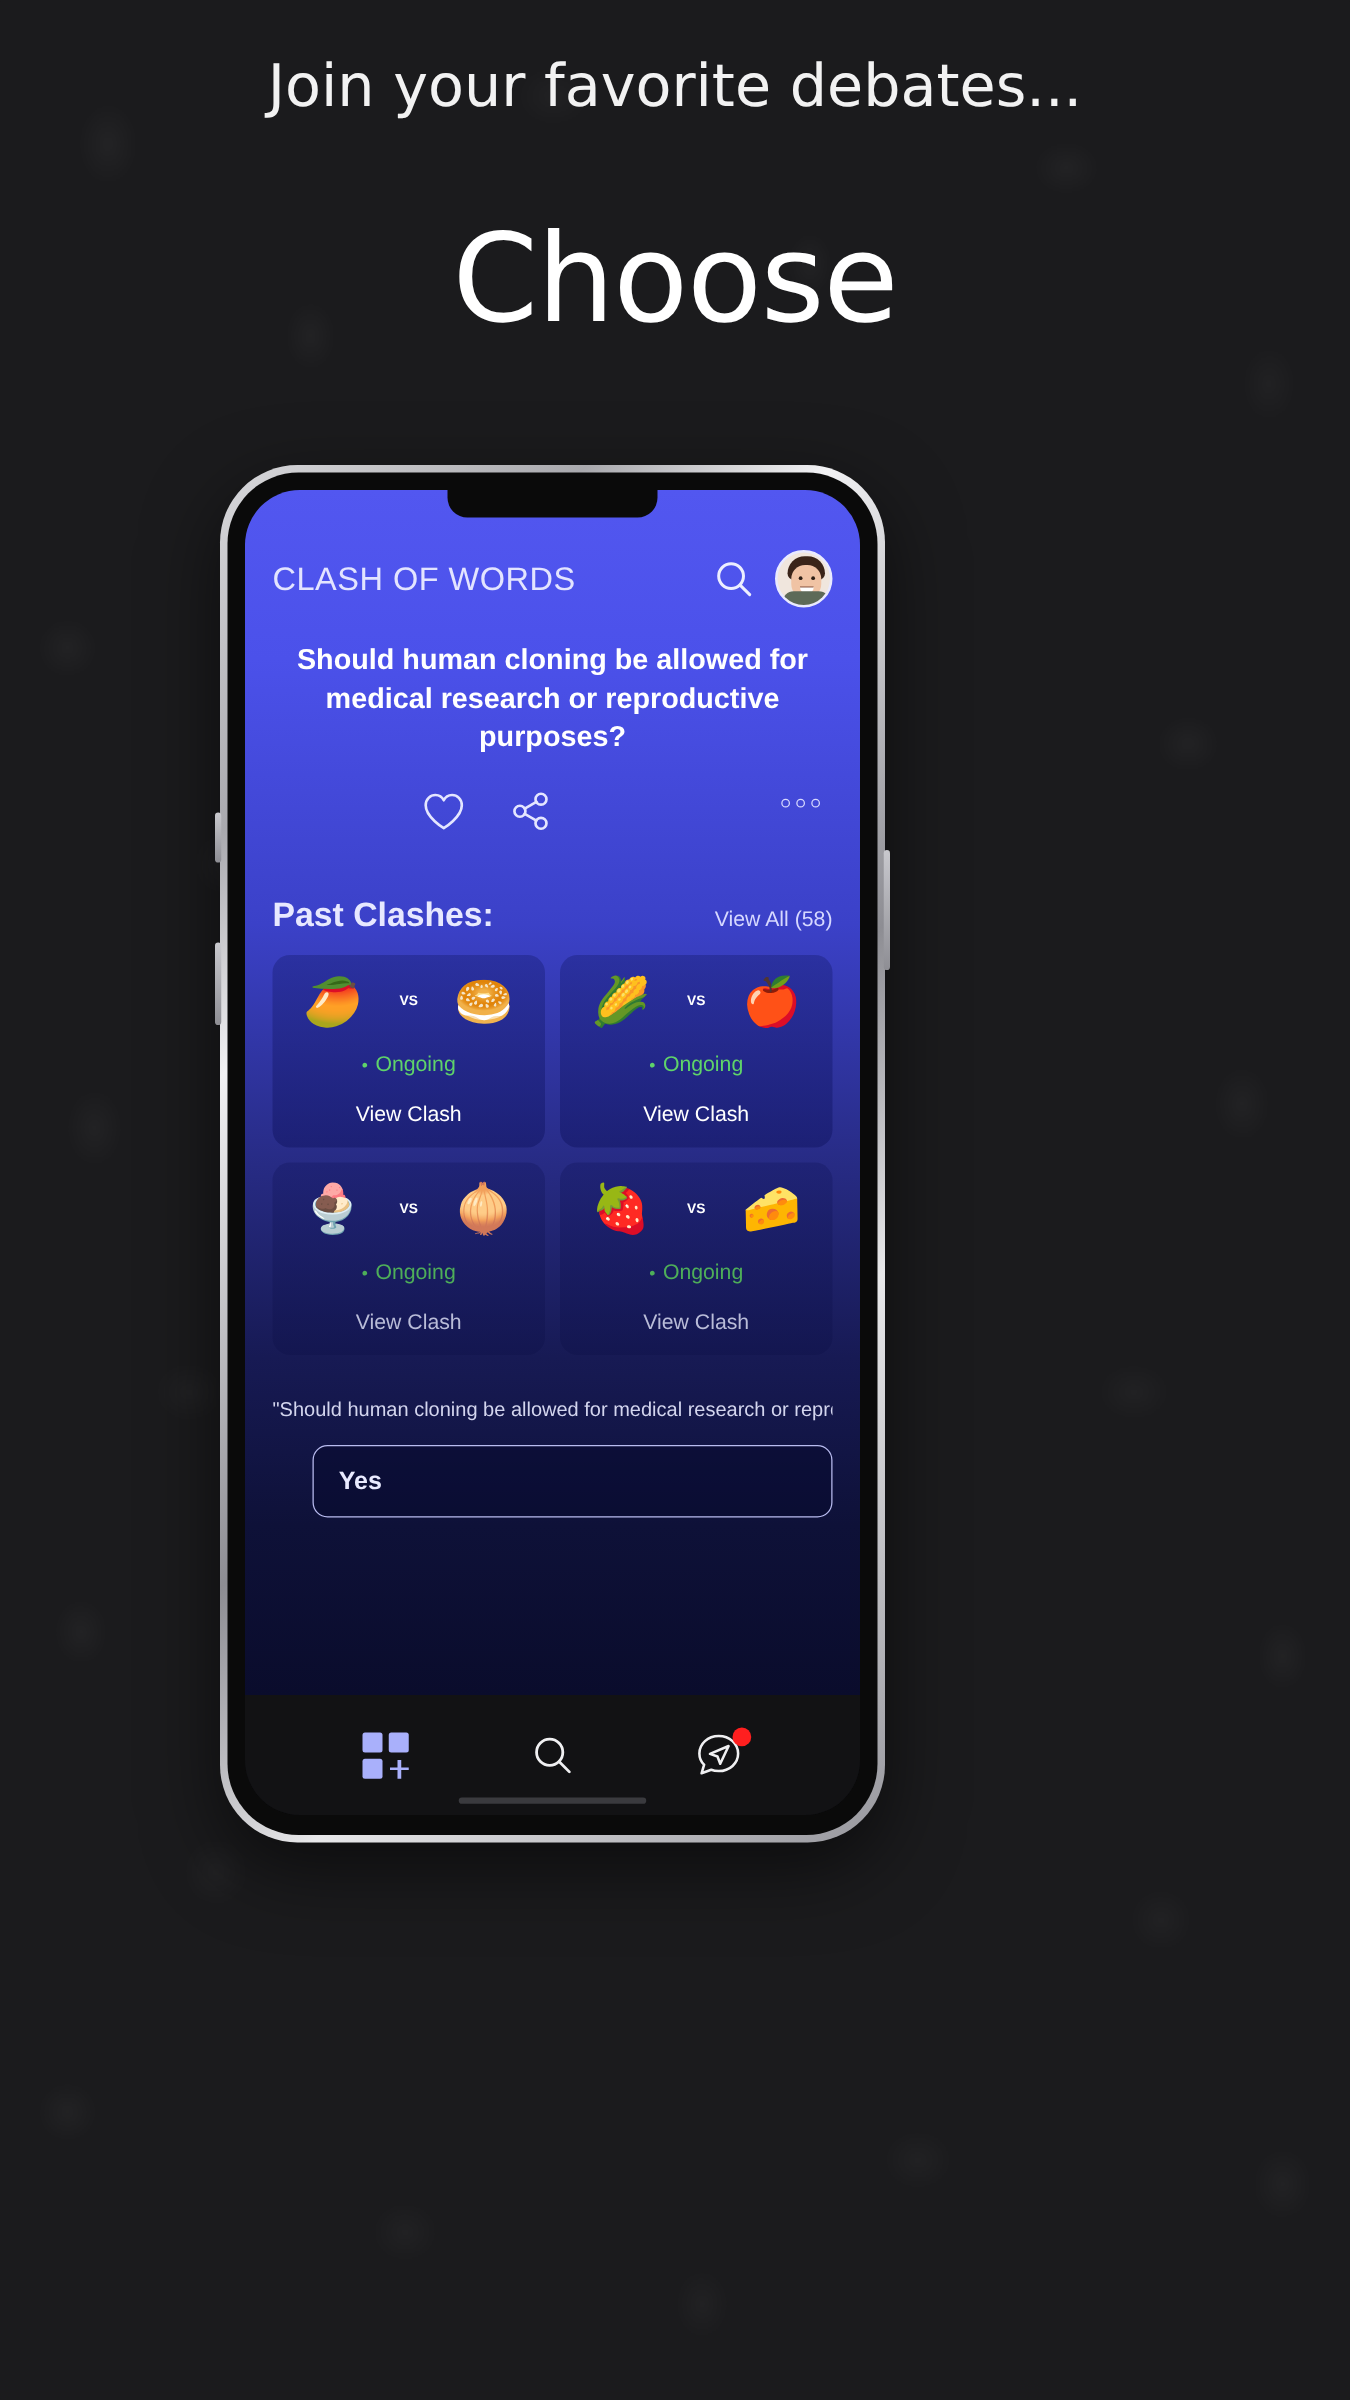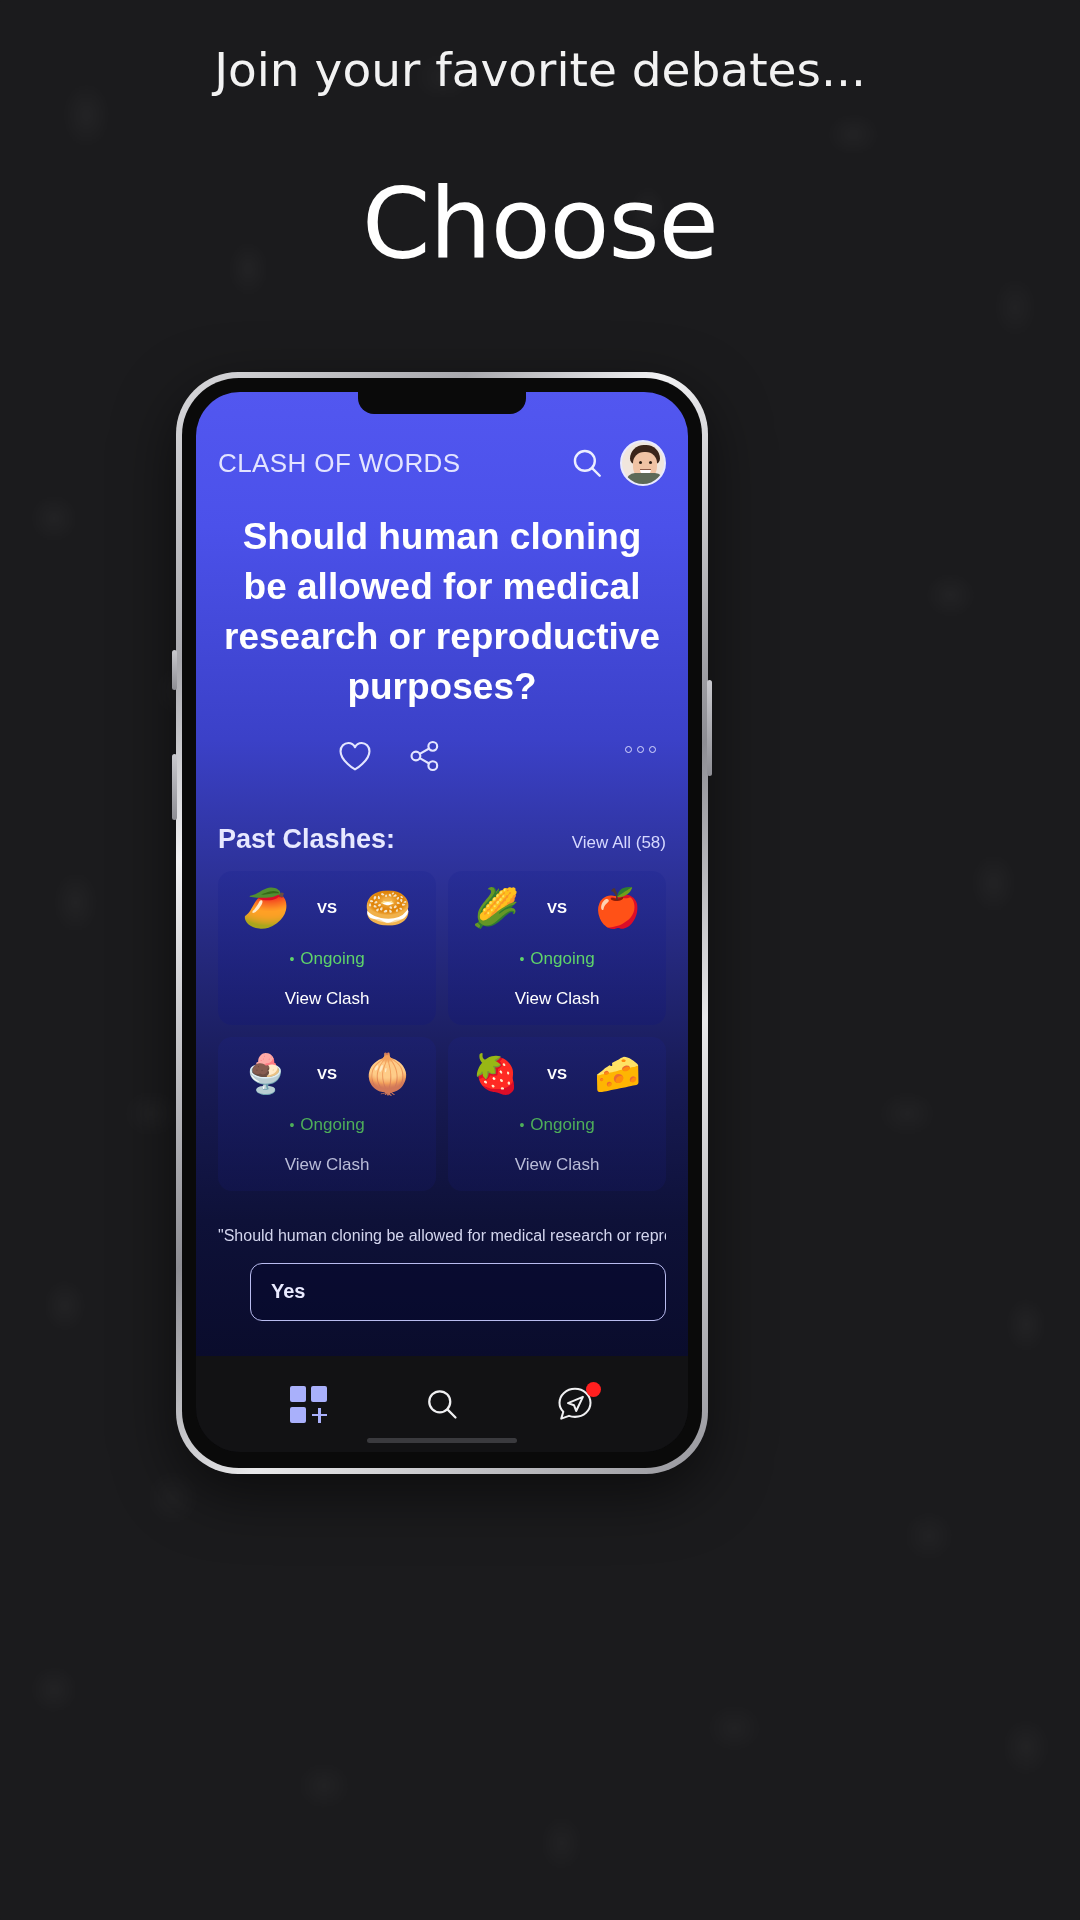--- a/index.html
+++ b/index.html
@@ -112,21 +112,21 @@
   .av-hair{ position:absolute; left:8px; top:3px; width:30px; height:19px; background:#3a2419; border-radius:16px 16px 6px 6px; }
   .av-face{ position:absolute; left:11px; top:10px; width:24px; height:27px; background:#f0c3a4; border-radius:12px 12px 13px 13px; }
   .av-eye{ position:absolute; top:19px; width:3px; height:3px; background:#2b1d14; border-radius:50%; }
   .av-eye.l{ left:17px; } .av-eye.r{ left:27px; }
   .av-mouth{ position:absolute; left:18px; top:27px; width:11px; height:6px; background:#fff; border-radius:0 0 7px 7px; border-top:1px solid #8d5a46;}
   .av-shirt{ position:absolute; left:4px; bottom:0; width:38px; height:11px; background:#5d6a58; border-radius:9px 9px 0 0; }
 
   
   #question-text{
     margin:26px 26px 0 26px; text-align:center;
-    font-size:37px; line-height:1.35; font-weight:700; color:#ffffff;
+    font-size:23px; line-height:1.35; font-weight:700; color:#ffffff;
   }
 
   
   #action-row{
     display:flex; align-items:center;
     margin:24px 26px 0 26px; position:relative; height:40px;
   }
   #love-button{ margin-left:116px; }
   #share-button{ margin-left:36px; }
   #more-button{ position:absolute; right:6px; top:10px; display:flex; gap:5px; }
@@ -152,21 +152,21 @@
   }
   .clash-card{
     background:linear-gradient(180deg,rgba(38,44,150,.75),rgba(24,28,110,.75));
     border-radius:14px;
     padding:18px 10px 16px 10px;
     text-align:center;
   }
   .clash-card.dim{ background:linear-gradient(180deg,rgba(28,32,112,.70),rgba(18,21,78,.72)); }
   .clash-versus{ display:flex; align-items:center; justify-content:space-around; }
   .clash-emoji{ font-size:38px; line-height:1; font-family:"DejaVu Sans", sans-serif; }
-  .clash-vs{ font-size:15px; color:#ffffff; font-weight:600; }
+  .clash-vs{ font-size:11px; color:#ffffff; font-weight:600; }
   .clash-status{ margin-top:22px; font-size:17px; color:#5fd36a; }
   .clash-card.dim .clash-status{ color:#4eae59; }
   .status-dot{ font-size:14px; margin-right:6px; }
   .clash-view{ margin-top:20px; font-size:17px; color:#ffffff; }
   .clash-card.dim .clash-view{ color:#b9bcd8; }
 
   
   #take-side{ margin:26px 22px 0 22px; }
   #take-side-title{ font-size:18px; font-weight:700; color:#ffffff; }
   #take-side-quote{ margin-top:10px; font-size:16px; color:#d3d5ee; white-space:nowrap; overflow:hidden; }

